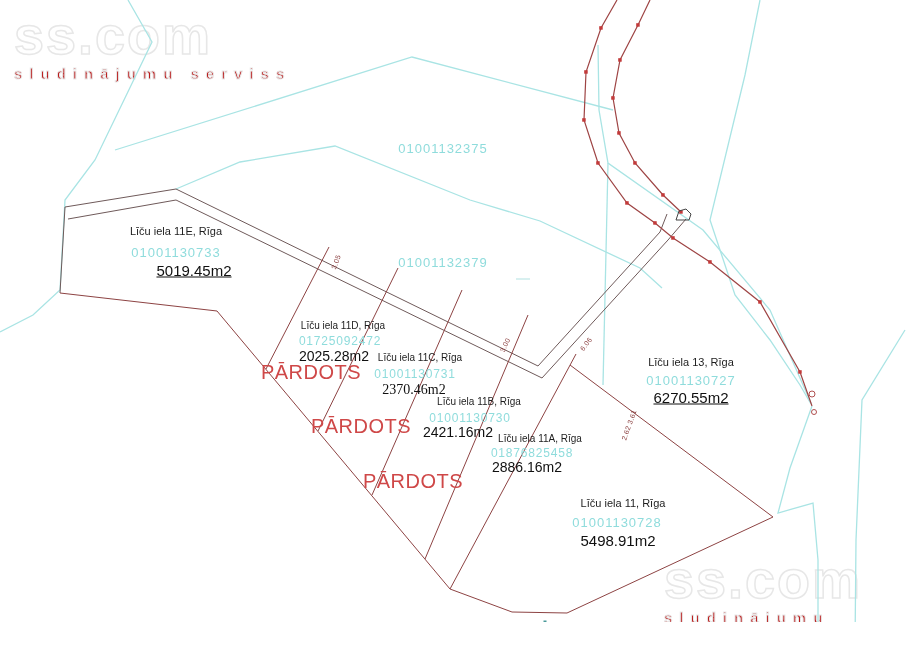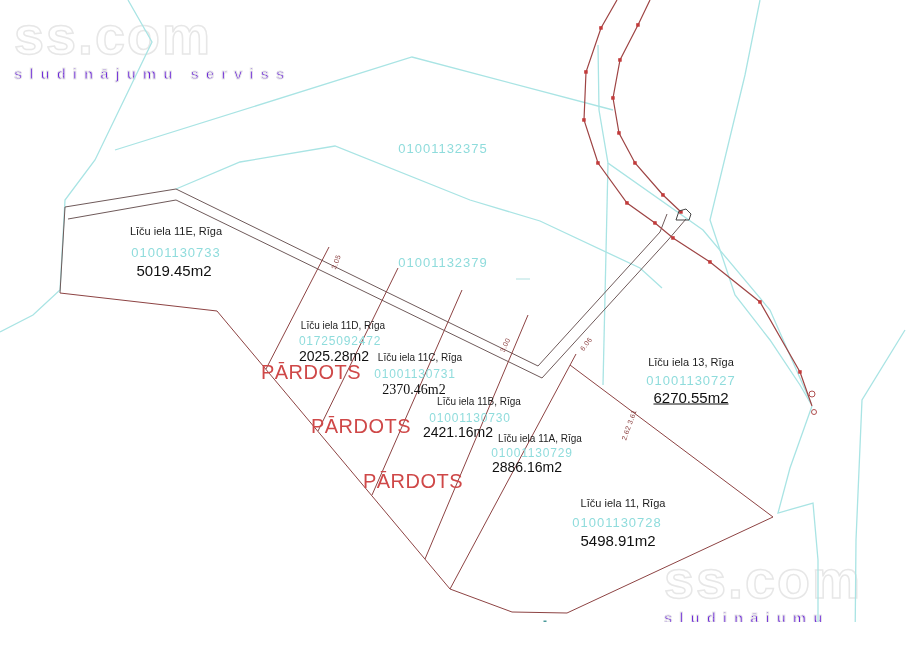--- a/index.html
+++ b/index.html
@@ -7,21 +7,21 @@
     position:relative;width:910px;height:622px;overflow:hidden;background:#ffffff;
     font-family:"Liberation Sans", sans-serif;
   }
   .wm{position:absolute;pointer-events:none;line-height:1;}
   .wm .brand{
     font-size:54px;font-weight:bold;letter-spacing:2px;
     color:#ffffff;-webkit-text-stroke:1.5px #e7e7e7;text-shadow:0 0 0 #f1f1f1;
   }
   .wm .tagline{
     font-size:15px;font-weight:bold;letter-spacing:7px;margin-top:4px;
-    color:#6d28d9;-webkit-text-stroke:1px #e9e9e9;
+    color:#b91c1c;-webkit-text-stroke:1px #e9e9e9;
   }
   svg{position:absolute;left:0;top:0;}
   .lbl{position:absolute;transform:translate(-50%,-50%);white-space:nowrap;text-align:center;}
   .t-big{font-size:11px;color:#1d1d1d;}
   .t-sm{font-size:10px;color:#1d1d1d;}
   .cad-big{font-size:13px;color:#8FDCDC;letter-spacing:1px;}
   .cad-sm{font-size:12px;color:#8FDCDC;letter-spacing:0.8px;}
   .a-big{font-size:15px;color:#101010;}
   .a-sm{font-size:14px;color:#101010;}
   .parcel-id{font-size:13px;color:#8FDCDC;letter-spacing:1px;text-align:right;}
@@ -106,36 +106,36 @@
     </g>
     <polygon points="676,220 679,211 686,209 691,214 689,220" fill="none" stroke="#444444" stroke-width="1"></polygon>
     <rect x="845" y="624" width="17" height="3" rx="1.5" fill="#8A8A8A" opacity="0.8"></rect>
   </svg>
 
   <div class="lbl parcel-id" style="left:443px;top:148px;">01001132375</div>
   <div class="lbl parcel-id" style="left:443px;top:262px;">01001132379</div>
 
   <div class="lbl t-big" style="left:176px;top:231px;">Līču iela 11E, Rīga</div>
   <div class="lbl cad-big" style="left:176px;top:252px;">01001130733</div>
-  <div class="lbl a-big" style="left:174px;top:270px;">5019.45m2</div>
+  <div class="lbl a-big" style="left:194px;top:270px;text-decoration:underline;">5019.45m2</div>
 
   <div class="lbl t-sm" style="left:343px;top:325px;">Līču iela 11D, Rīga</div>
   <div class="lbl cad-sm" style="left:340px;top:341px;">01725092472</div>
   <div class="lbl a-sm" style="left:334px;top:356px;">2025.28m2</div>
 
   <div class="lbl t-sm" style="left:420px;top:357px;">Līču iela 11C, Rīga</div>
   <div class="lbl cad-sm" style="left:415px;top:374px;">01001130731</div>
   <div class="lbl a-sm" style="left:414px;top:390px;font-family:Liberation Serif, serif;">2370.46m2</div>
 
   <div class="lbl t-sm" style="left:479px;top:401px;">Līču iela 11B, Rīga</div>
   <div class="lbl cad-sm" style="left:470px;top:418px;">01001130730</div>
   <div class="lbl a-sm" style="left:458px;top:432px;">2421.16m2</div>
 
   <div class="lbl t-sm" style="left:540px;top:438px;">Līču iela 11A, Rīga</div>
-  <div class="lbl cad-sm" style="left:532px;top:453px;">01001130729</div>
+  <div class="lbl cad-sm" style="left:532px;top:453px;">01876825458</div>
   <div class="lbl a-sm" style="left:527px;top:467px;">2886.16m2</div>
 
   <div class="lbl t-big" style="left:691px;top:362px;">Līču iela 13, Rīga</div>
   <div class="lbl cad-big" style="left:691px;top:380px;">01001130727</div>
   <div class="lbl a-big" style="left:691px;top:397px;text-decoration:underline;">6270.55m2</div>
 
   <div class="lbl t-big" style="left:623px;top:503px;">Līču iela 11, Rīga</div>
   <div class="lbl cad-big" style="left:617px;top:522px;">01001130728</div>
   <div class="lbl a-big" style="left:618px;top:540px;">5498.91m2</div>
 

